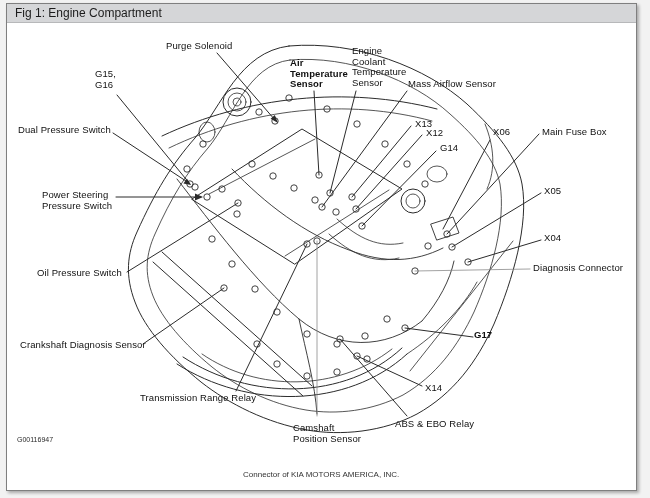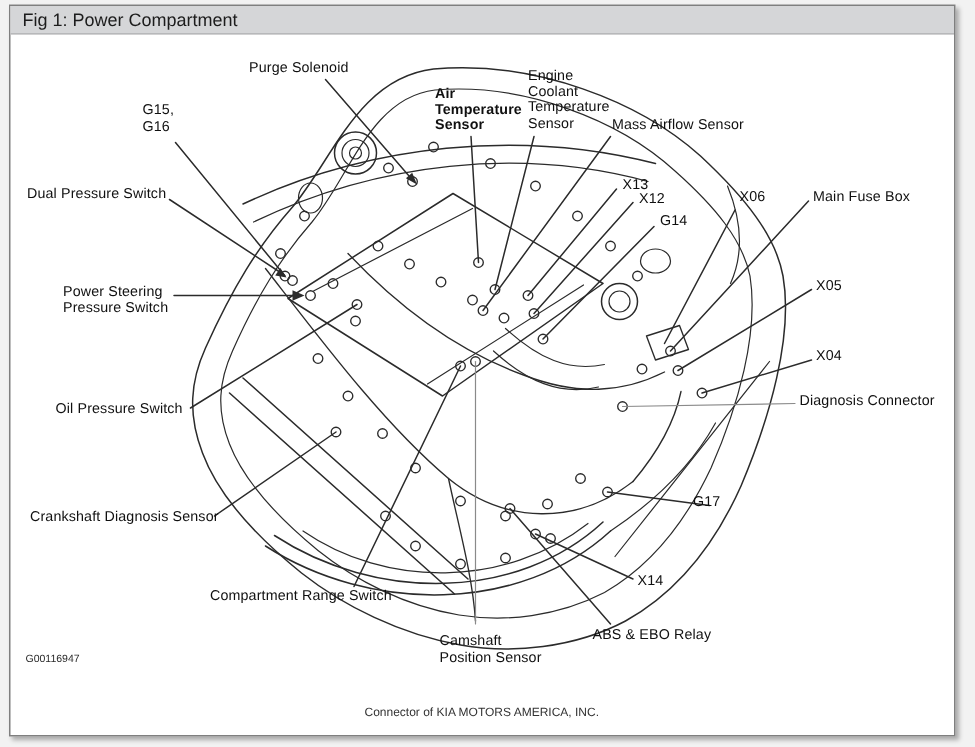--- a/index.html
+++ b/index.html
@@ -16,21 +16,21 @@
        letter-spacing:0.1px;}
   .figcode{position:absolute;left:10px;top:412px;font-size:7px;color:#2a2a2a;}
   .courtesy{position:absolute;left:236px;top:446px;font-size:8px;color:#333333;}
 </style>
 </head>
 <body>
 
 <div id="stage">
   <div class="panel">
     <div class="titlebar">
-      <span class="title">Fig 1: Power Compartment</span>
+      <span class="title">Fig 1: Engine Compartment</span>
     </div>
 
     <div class="diagram">
 
       <svg width="629" height="466" viewBox="0 0 629 466">
         <g fill="none" stroke="#2b2b2b" stroke-width="1" stroke-linecap="round" stroke-linejoin="round">
 
           <path d="M 282,22 C 350,16 420,44 460,80 C 490,108 510,133 515,160 C 522,200 506,255 487,300 C 470,338 446,370 410,390 C 376,408 334,412 300,406 C 260,399 222,380 194,358 C 163,333 138,305 128,278 C 118,252 120,230 130,208 C 148,168 165,140 188,114 C 215,82 232,28 282,22 Z"></path>
 
           <path stroke-width="0.8" d="M 283,36 C 342,31 406,56 443,90 C 470,114 488,136 493,160 C 499,198 485,247 467,288 C 451,322 429,352 396,371 C 365,387 330,391 299,386 C 263,380 230,363 205,343 C 177,320 155,295 146,272 C 137,249 139,230 148,210 C 164,174 180,148 201,124 C 226,94 240,41 283,36 Z"></path>
@@ -171,26 +171,26 @@
 Sensor</div>
           <div class="lab" style="left: 401px; top: 55px;">Mass Airflow Sensor</div>
           <div class="lab" style="left: 408px; top: 95px;">X13</div>
           <div class="lab" style="left: 419px; top: 104px;">X12</div>
           <div class="lab" style="left: 433px; top: 119px;">G14</div>
           <div class="lab" style="left: 486px; top: 103px;">X06</div>
           <div class="lab" style="left: 535px; top: 103px;">Main Fuse Box</div>
           <div class="lab" style="left: 537px; top: 162px;">X05</div>
           <div class="lab" style="left: 537px; top: 209px;">X04</div>
           <div class="lab" style="left: 526px; top: 239px;">Diagnosis Connector</div>
-          <div class="lab" style="left: 455px; top: 306px;">G17</div>
+          <div class="lab" style="left: 467px; top: 306px; font-weight: bold;">G17</div>
           <div class="lab" style="left: 418px; top: 359px;">X14</div>
           <div class="lab" style="left: 388px; top: 395px;">ABS &amp; EBO Relay</div>
           <div class="lab" style="left: 286px; top: 378px; margin-top: 21px;">Camshaft
 Position Sensor</div>
-          <div class="lab" style="left: 133px; top: 369px;">Compartment Range Switch</div>
+          <div class="lab" style="left: 133px; top: 369px;">Transmission Range Relay</div>
           <div class="lab" style="left: 13px; top: 316px;">Crankshaft Diagnosis Sensor</div>
           <div class="lab" style="left: 30px; top: 244px;">Oil Pressure Switch</div>
           <div class="lab" style="left: 35px; top: 166px;">Power Steering
 Pressure Switch</div>
           <div class="lab" style="left: 11px; top: 101px;">Dual Pressure Switch</div>
         </div>
 
       <div class="figcode">G00116947</div>
       <div class="courtesy">Connector of KIA MOTORS AMERICA, INC.</div>
     </div>

